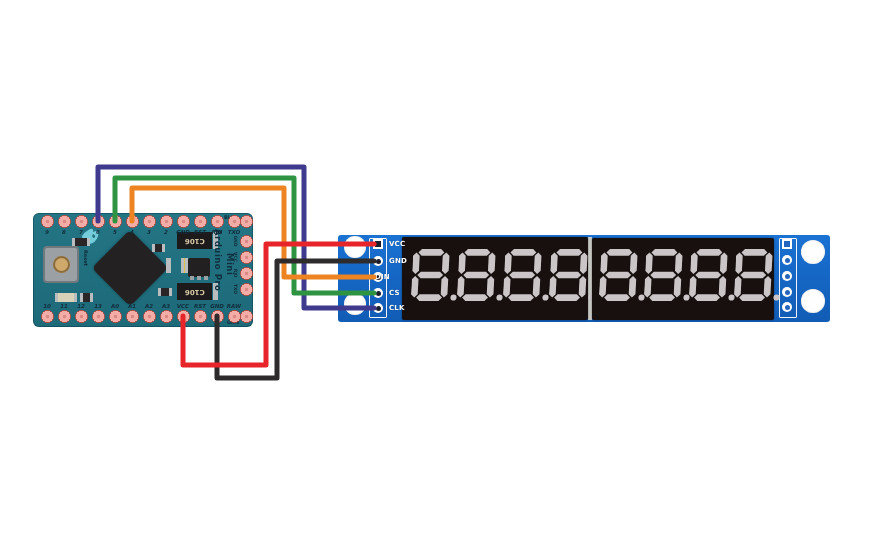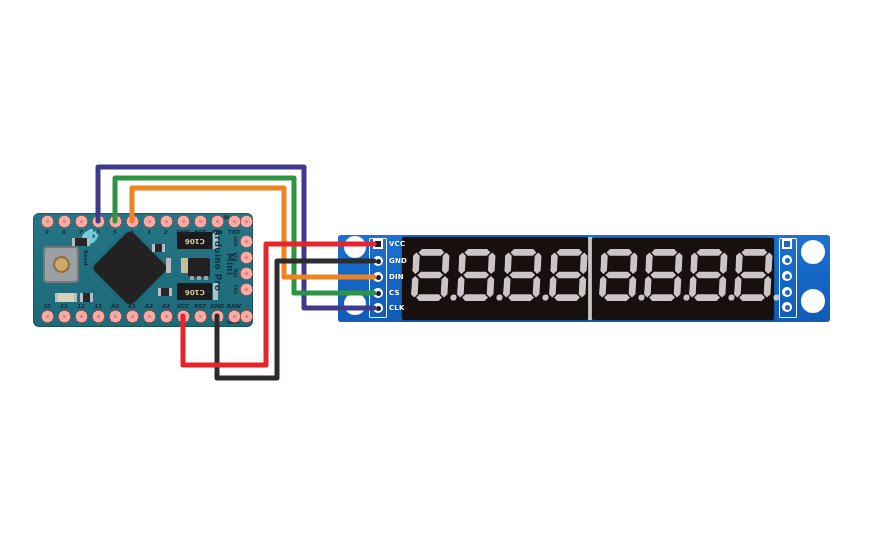--- a/index.html
+++ b/index.html
@@ -252,21 +252,21 @@
       </div>
   <div class="pad-sq" style="left: 40px; top: 9px;"></div>
       <div class="mod-pin-label" style="left: 51px; top: 9px;">VCC</div>
       <div class="pad-rd" style="left: 40px; top: 26px;">
         <i></i>
       </div>
       <div class="mod-pin-label" style="left: 51px; top: 26px;">GND</div>
       <div class="pad-rd" style="left: 40px; top: 42px;">
         <i></i>
       </div>
-      <div class="mod-pin-label" style="left: 51px; top: 42px;">DIN</div>
+      <div class="mod-pin-label" style="left: 37px; top: 42px;">DIN</div>
       <div class="pad-rd" style="left: 40px; top: 58px;">
         <i></i>
       </div>
       <div class="mod-pin-label" style="left: 51px; top: 58px;">CS</div>
       <div class="pad-rd" style="left: 40px; top: 73px;">
         <i></i>
       </div>
       <div class="mod-pin-label" style="left: 51px; top: 73px;">CLK</div>
       <div class="pad-sq" style="left: 449px; top: 9px; background: rgb(37, 101, 189);"></div>
       <div class="pad-rd blue" style="left: 449px; top: 25px;">

